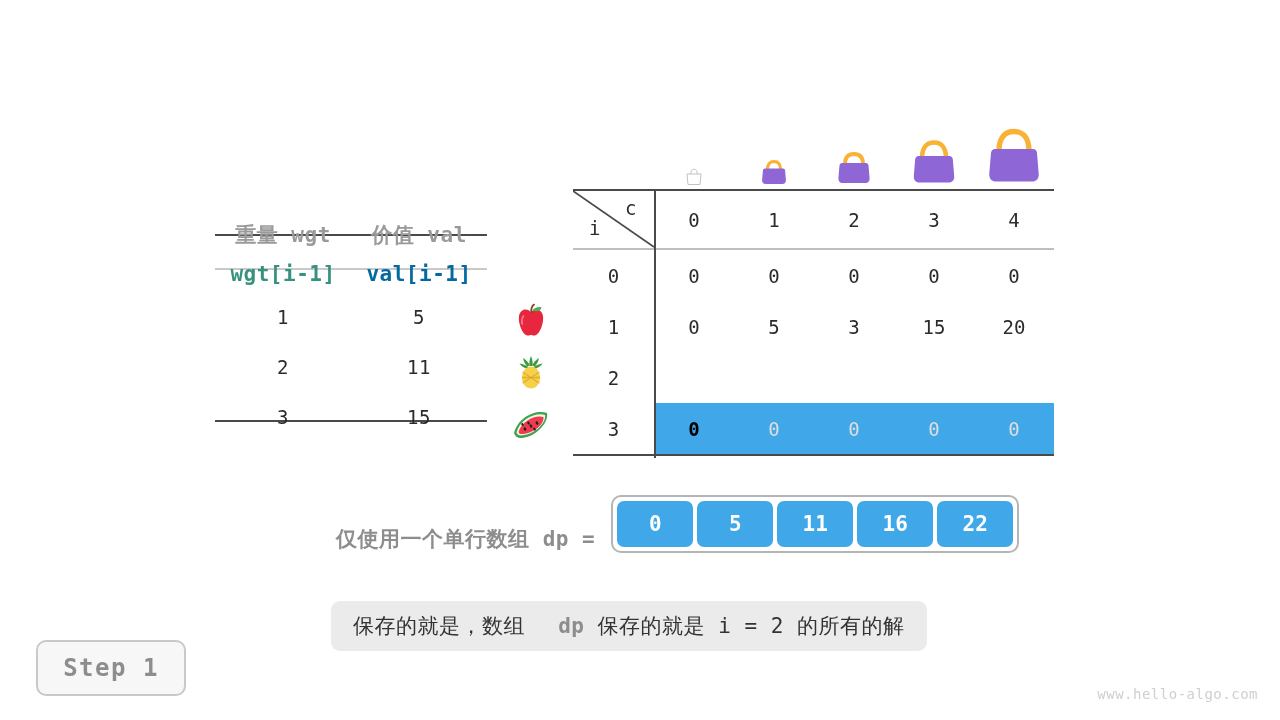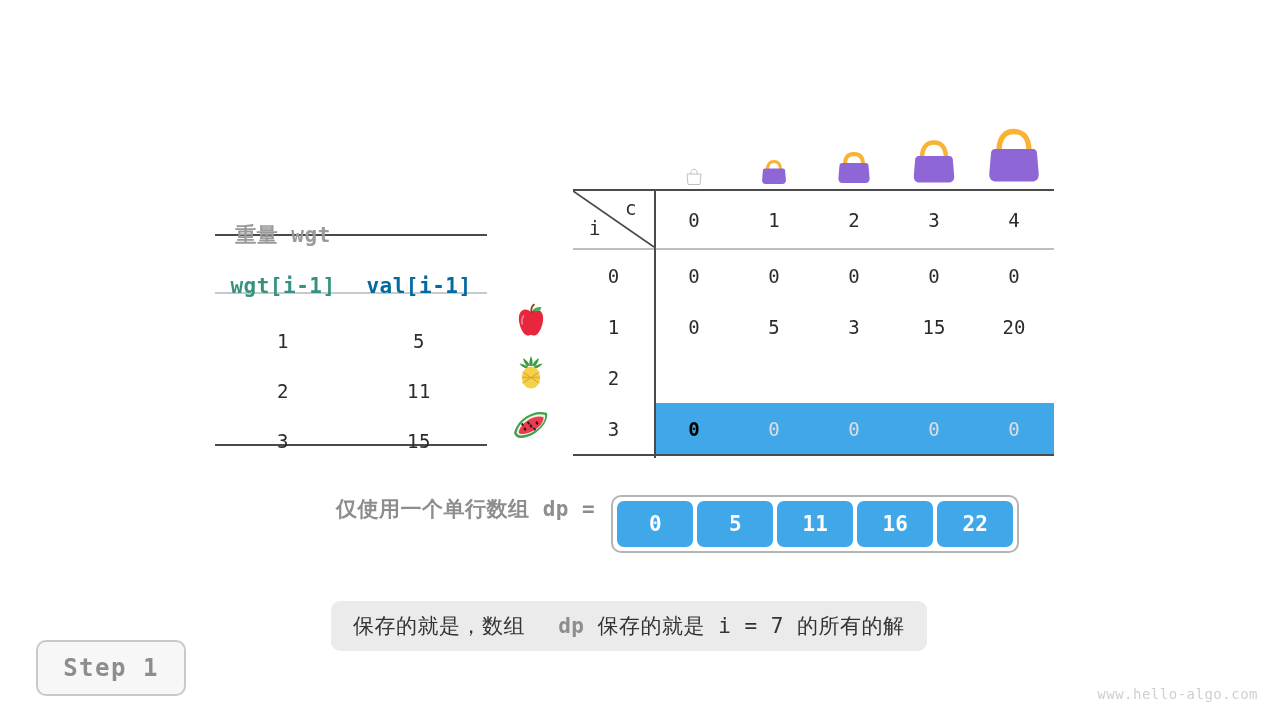--- a/index.html
+++ b/index.html
@@ -25,21 +25,21 @@
   }
   #left-table .lt-row {
     display: flex;
     height: 50px;
     align-items: center;
   }
   #left-table .lt-head {
     height: 42px;
   }
   #left-table .lt-sub {
-    height: 56px;
+    height: 32px;
   }
   #left-table .lt-cell {
     width: 136px;
     text-align: center;
     font-size: 21px;
     letter-spacing: 0.5px;
     margin-top: 44px;
   }
   #left-table .lt-cell.num {
     font-size: 19px;
@@ -199,21 +199,21 @@
     background: #40a8e8;
     z-index: 1;
   }
 
   
   #dp-array-wrap {
     position: absolute;
     left: 336px;
     top: 495px;
     display: flex;
-    align-items: flex-start;
+    align-items: flex-end;
   }
   #dp-array-label {
     font-size: 21px;
     font-weight: bold;
     color: #8d8d8d;
     letter-spacing: 0.5px;
     margin-right: 16px;
     white-space: nowrap;
   }
   #dp-array-box {
@@ -285,20 +285,21 @@
     letter-spacing: 0.5px;
     margin-top: 35px;
   }
 </style>
 </head>
 <body>
 
 <div id="left-table">
   <div class="lt-row lt-head">
     <div class="lt-cell hdr-gray">重量 wgt</div>
+    <div class="lt-cell hdr-gray">价值 val</div>
   </div>
   <div class="rule-dark"></div>
   <div class="lt-row lt-sub">
     <div class="lt-cell hdr-teal">wgt[i-1]</div>
     <div class="lt-cell hdr-green">val[i-1]</div>
   </div>
   <div class="rule-light"></div>
   <div class="lt-row">
     <div class="lt-cell num">1</div>
     <div class="lt-cell num">5</div>
@@ -463,17 +464,17 @@
   <div id="dp-array-label">仅使用一个单行数组  dp  =</div>
   <div id="dp-array-box">
     <div class="arr-cell">0</div>
     <div class="arr-cell">5</div>
     <div class="arr-cell">11</div>
     <div class="arr-cell">16</div>
     <div class="arr-cell">22</div>
   </div>
 </div>
 
-<div id="caption"><span>保存的就是，数组 </span><span class="cap-dp">dp</span><span> 保存的就是 i = 7 的所有的解</span></div>
+<div id="caption"><span>保存的就是，数组 </span><span class="cap-dp">dp</span><span> 保存的就是 i = 2 的所有的解</span></div>
 
 <div id="step-badge">Step 1</div>
 
 <div id="watermark">www.hello-algo.com</div>
 
 </body></html>

